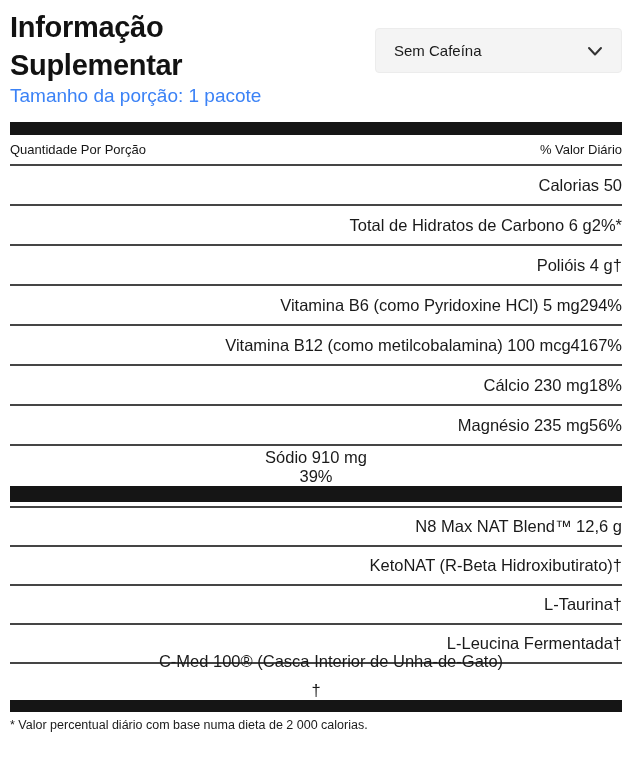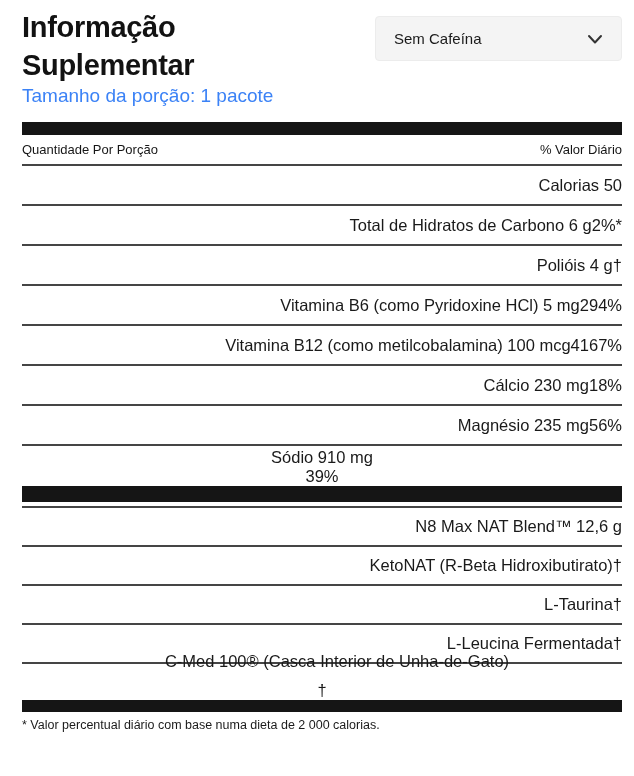--- a/index.html
+++ b/index.html
@@ -10,41 +10,41 @@
     width: 634px;
     height: 776px;
     overflow: hidden;
     font-family: "Liberation Sans", sans-serif;
     color: #1a1a1a;
   }
   .page {
     position: relative;
     width: 634px;
     height: 776px;
-    padding: 8px 12px 0 22px;
+    padding: 8px 12px 0 10px;
   }
   
   .title {
     margin: 0;
     width: 270px;
     font-size: 29px;
     line-height: 38px;
     font-weight: 700;
     letter-spacing: -0.3px;
     color: #121212;
   }
   .serving {
     margin-top: 0;
     font-size: 19px;
     line-height: 24px;
     color: #3b82f6;
   }
   .dropdown {
     position: absolute;
-    top: 16px;
+    top: 28px;
     right: 12px;
     width: 247px;
     height: 45px;
     background: #f4f4f4;
     border: 1px solid #ececec;
     border-radius: 4px;
     display: flex;
     align-items: center;
     justify-content: space-between;
     padding: 0 16px 0 18px;

